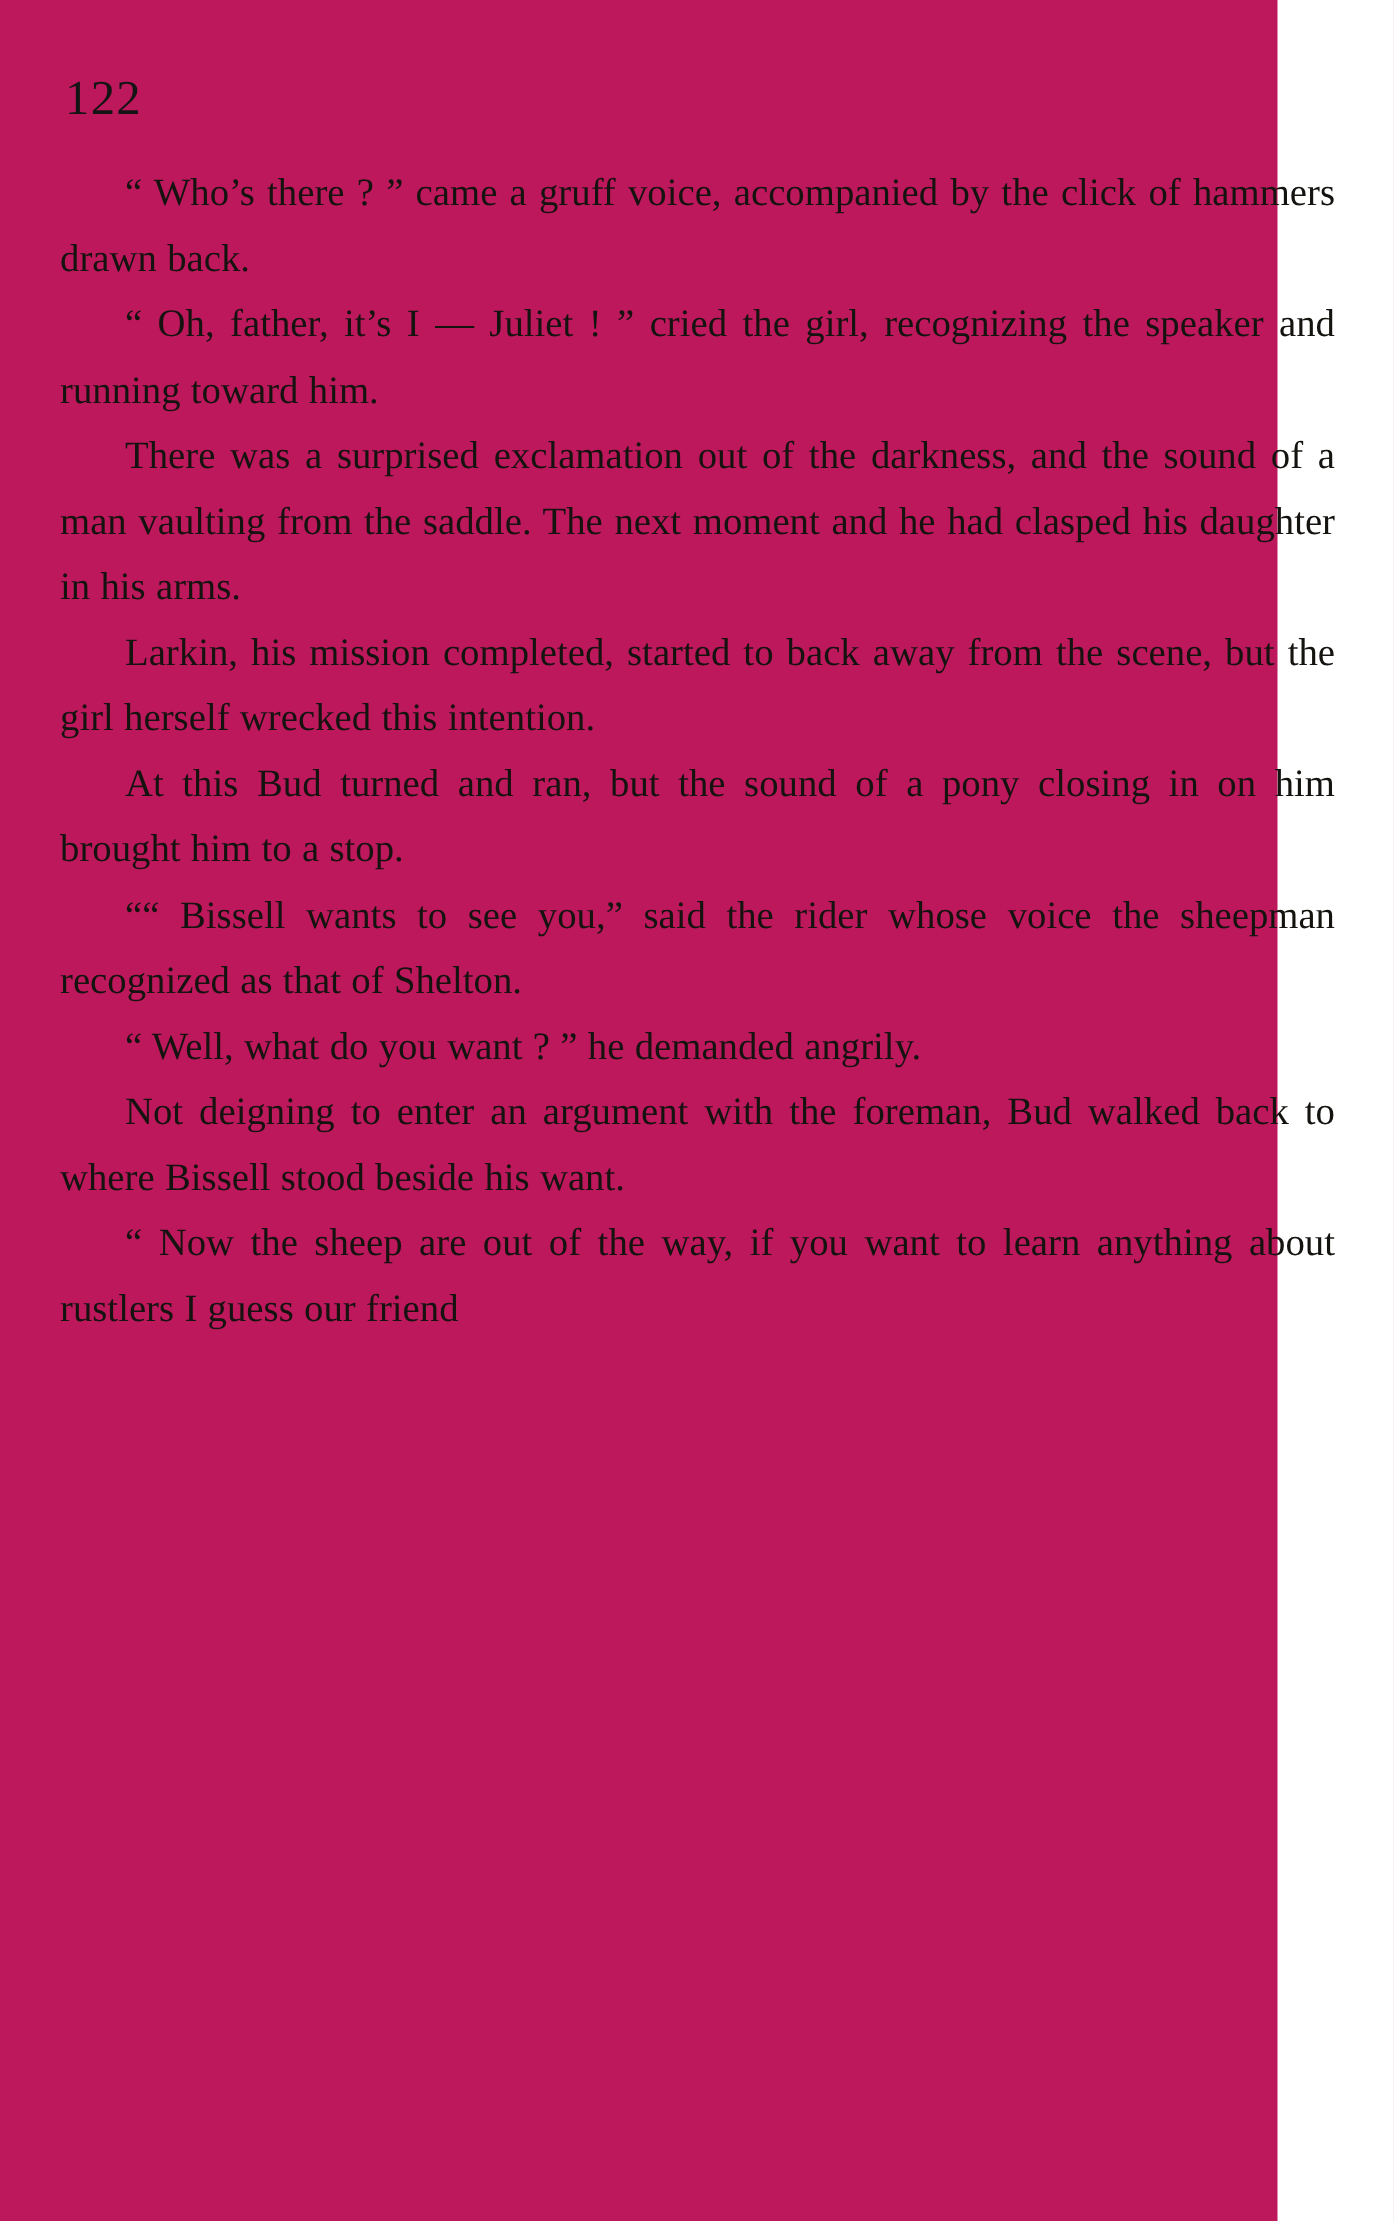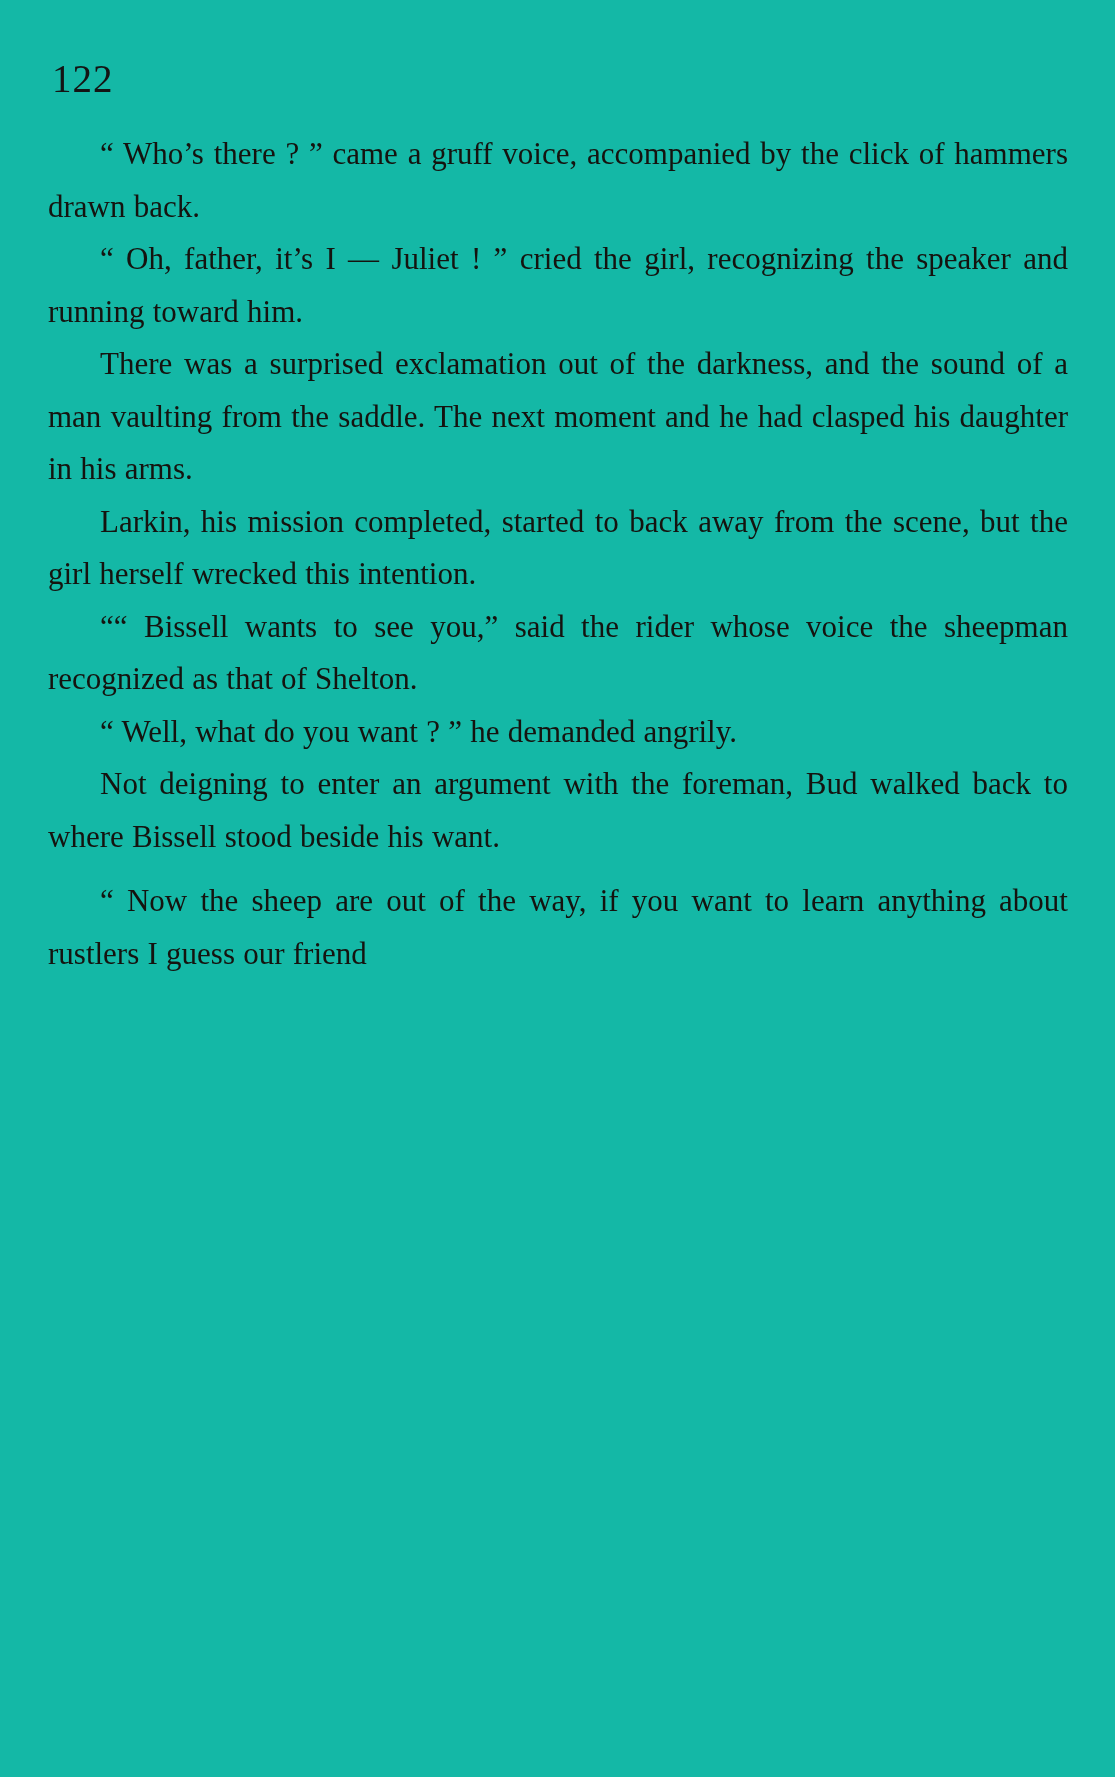--- a/index.html
+++ b/index.html
@@ -12,23 +12,23 @@
     height: 1777px;
     font-family: "Liberation Serif", serif;
     color: #1a1a1a;
     position: relative;
     overflow: hidden;
   }
   .page {
     position: absolute;
     top: 0;
     left: 0;
-    width: 1115px;
+    width: 1022px;
     height: 1777px;
-    background: #14b8a6;
+    background: #be185d;
   }
   .page-header {
     position: absolute;
     top: 48px;
     left: 52px;
     width: 1010px;
     height: 60px;
   }
   .folio {
     position: absolute;
@@ -62,21 +62,20 @@
     text-align: justify;
     text-justify: inter-word;
   }
   .body-text p {
     margin: 0;
     text-indent: 52px;
     word-spacing: 0.5px;
   }
   .body-text p.last {
     text-align: justify;
-    margin-top: 12px;
   }
   
   .page::after {
     content: "";
     position: absolute;
     inset: 0;
     pointer-events: none;
     background: transparent;
   }
 </style>
@@ -87,19 +86,20 @@
 
   <div class="page-header">
     <div class="folio">122</div>
   </div>
 
   <div class="body-text">
     <p>“ Who’s there ? ” came a gruff voice, accompanied by the click of hammers drawn back.</p>
     <p>“ Oh, father, it’s I — Juliet ! ” cried the girl, recognizing the speaker and running toward him.</p>
     <p>There was a surprised exclamation out of the darkness, and the sound of a man vaulting from the saddle.   The next moment and he had clasped his daughter in his arms.</p>
     <p>Larkin, his mission completed, started to back away from the scene, but the girl herself wrecked this intention.</p>
+    <p>At this Bud turned and ran, but the sound of a pony closing in on him brought him to a stop.</p>
     <p>““ Bissell wants to see you,” said the rider whose voice the sheepman recognized as that of Shelton.</p>
     <p>“ Well, what do you want ? ” he demanded angrily.</p>
     <p>Not deigning to enter an argument with the foreman, Bud walked back to where Bissell stood beside his want.</p>
     <p class="last">“ Now the sheep are out of the way, if you want to learn anything about rustlers I guess our friend</p>
   </div>
 
 </div>
 
 </body></html>

